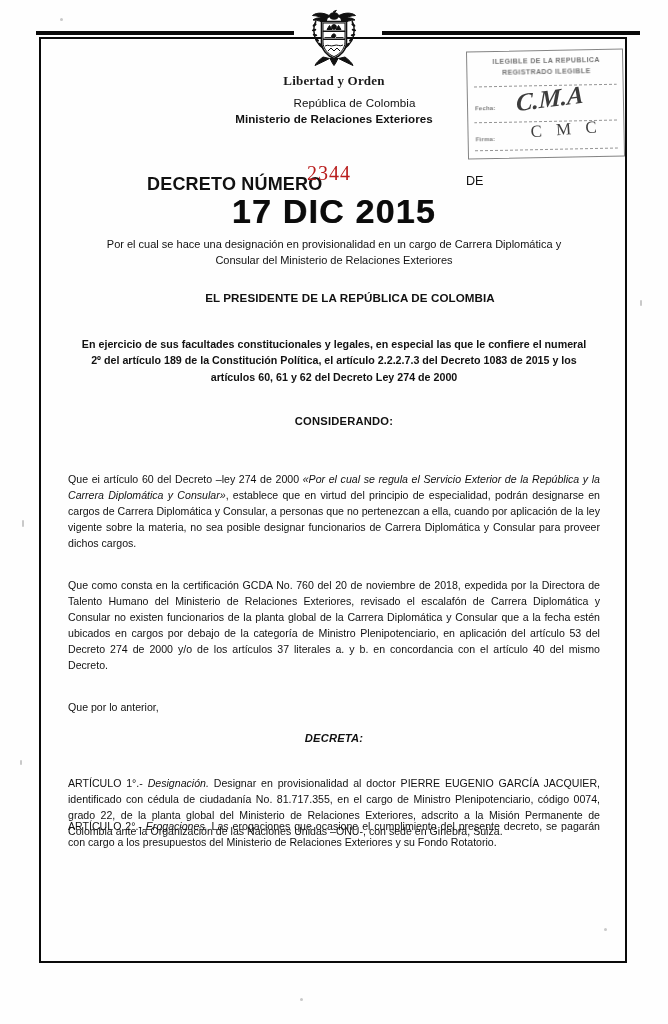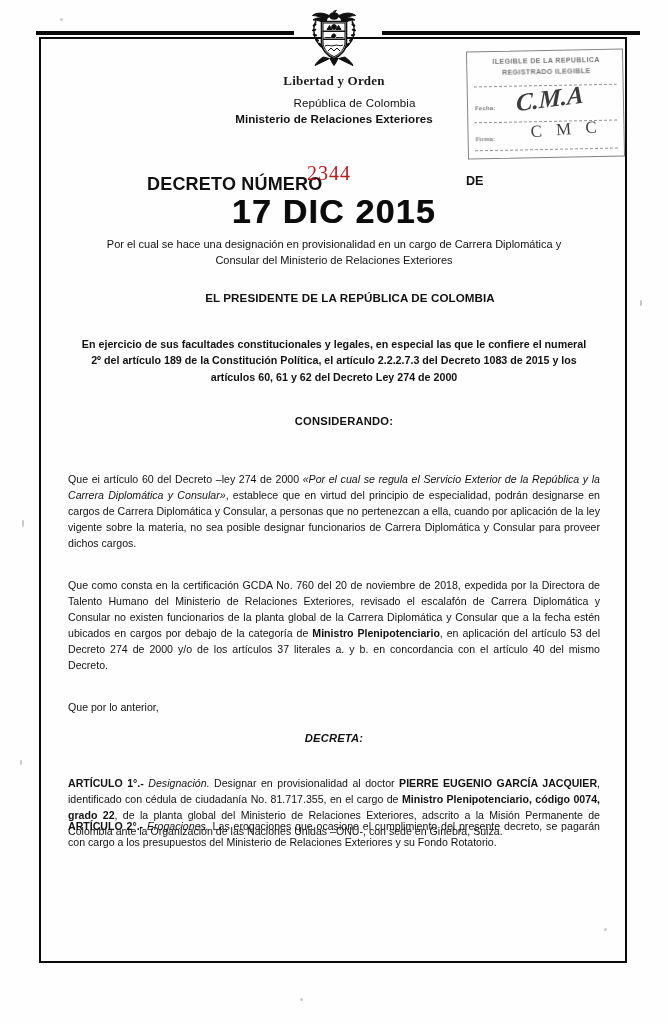--- a/index.html
+++ b/index.html
@@ -159,21 +159,21 @@
     font-family: "Liberation Serif", serif;
     font-size: 20px;
     letter-spacing: 1px;
     color: #b91c1c;
     filter: blur(.25px);
   }
   #decree-de {
     position: absolute;
     left: 427px; top: 6px;
     font-size: 12.6px;
-    font-weight: 700;
+    font-weight: 400;
   }
   #decree-date {
     position: absolute;
     left: 0; right: 0;
     top: 192px;
     text-align: center;
     font-family: "Liberation Sans", sans-serif;
     font-size: 34px;
     font-weight: 700;
     letter-spacing: 1.2px;
@@ -238,21 +238,21 @@
     top: 732px;
     text-align: center;
     font-size: 11.2px;
     font-weight: 700;
     letter-spacing: .2px;
     font-style: italic;
   }
   #art1 { top: 764px; }
   #art2 { top: 807px; }
 
-  .b  { font-weight: 700; }
+  .b  { font-weight: 400; }
   .i  { font-style: italic; }
 
   
   .speck {
     position: absolute;
     background: #c9c9c9;
     border-radius: 50%;
   }
 </style>
 </head>

